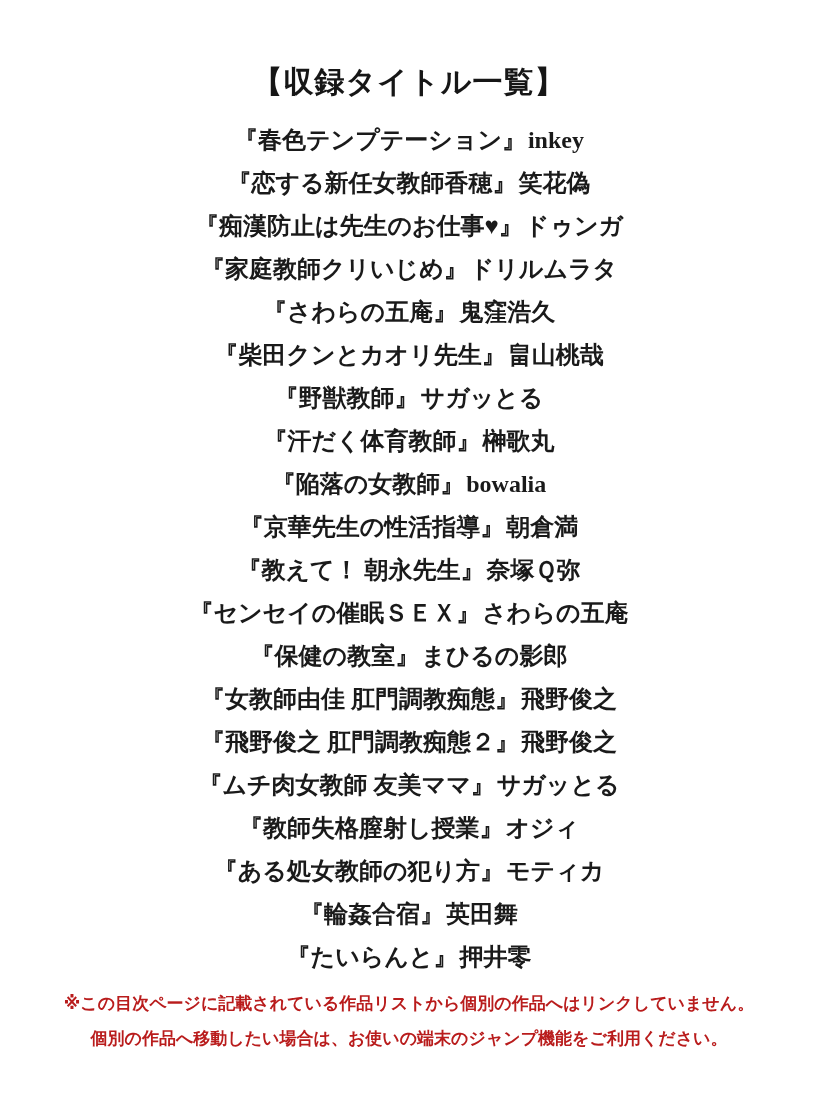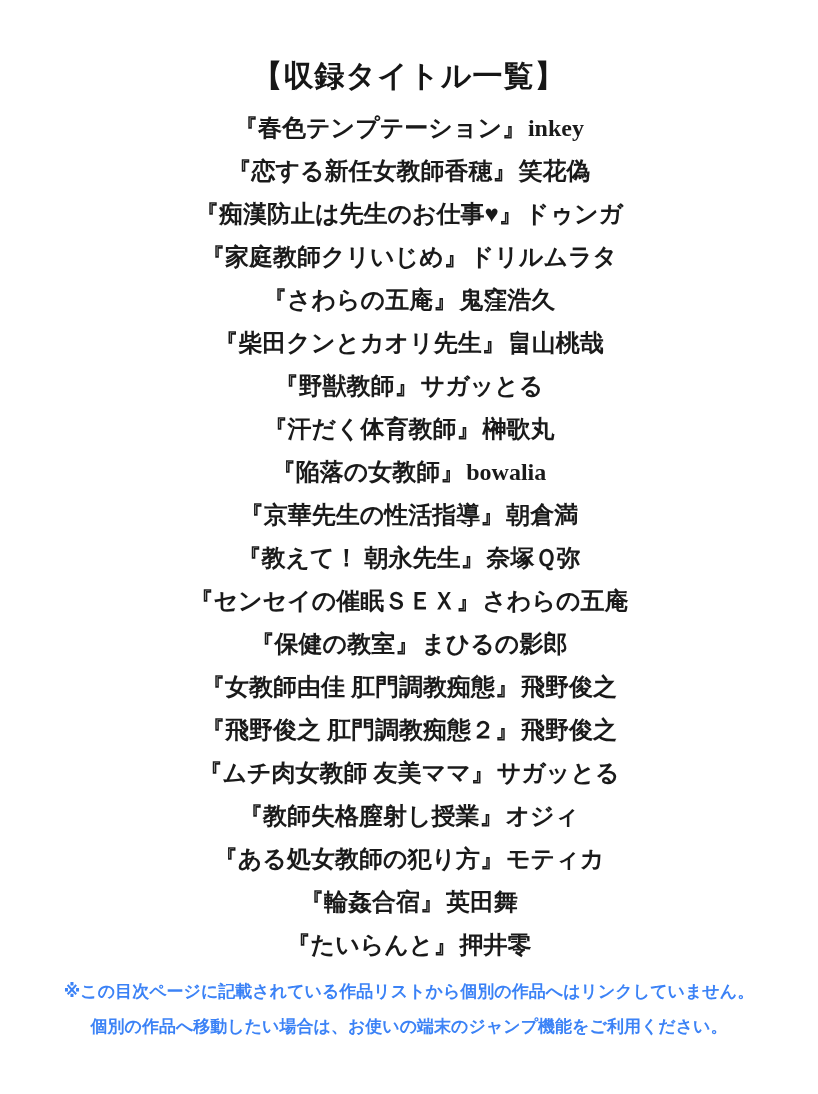--- a/index.html
+++ b/index.html
@@ -12,21 +12,21 @@
     width: 818px;
     height: 1094px;
     margin: 0 auto;
     background: #ffffff;
     overflow: hidden;
     text-align: center;
     box-sizing: border-box;
     padding-top: 45px;
   }
   .header-title {
-    margin: 8px;
+    margin: 14px;
     font-family: "Liberation Serif", "DejaVu Serif", serif;
     font-weight: bold;
     font-size: 30px;
     line-height: 46px;
     color: #161616;
     letter-spacing: 1px;
   }
   .title-list {
     list-style: none;
     margin: 7px 0 0 0;
@@ -46,21 +46,21 @@
   }
   .footer-note {
     margin-top: 7px;
   }
   .footer-note p {
     margin: 0;
     font-family: "Liberation Sans", "DejaVu Sans", sans-serif;
     font-weight: bold;
     font-size: 17px;
     line-height: 35px;
-    color: #3b82f6;
+    color: #b91c1c;
     white-space: nowrap;
   }
 </style>
 </head>
 <body>
 
 <div class="page">
 
   <h1 class="header-title">【収録タイトル一覧】</h1>
 

